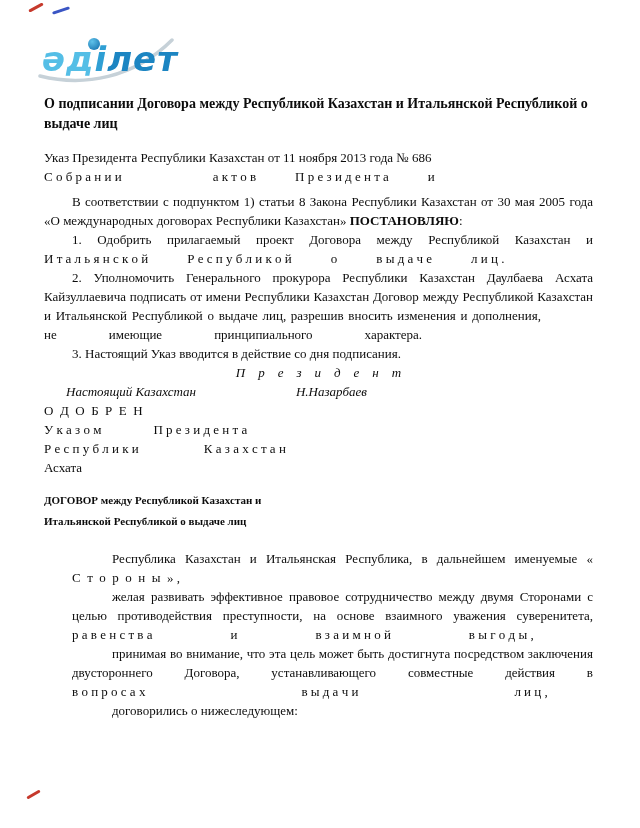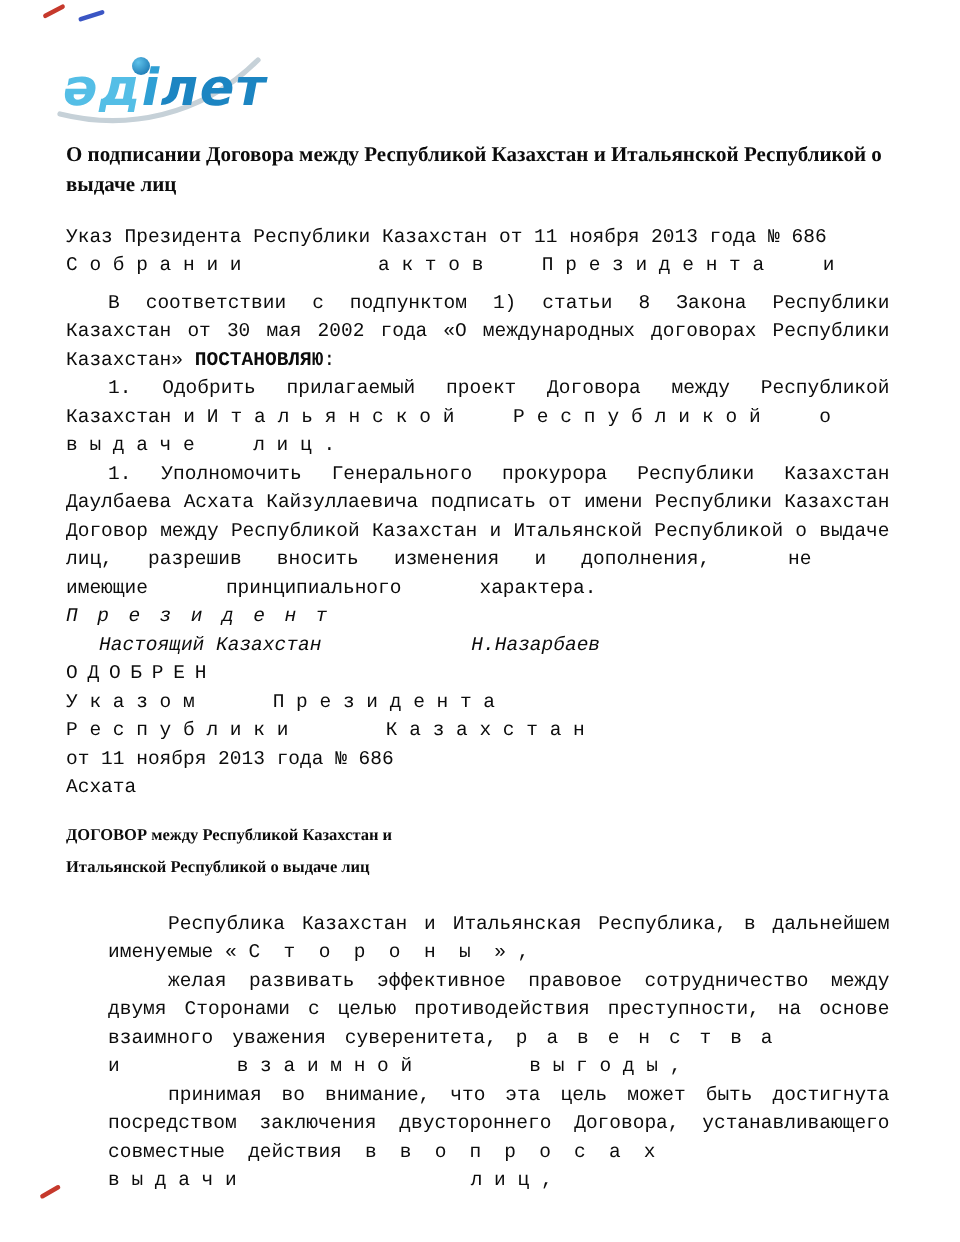--- a/index.html
+++ b/index.html
@@ -30,30 +30,30 @@
   }
   .logo .swoosh{position:absolute;left:-4px;top:0;}
   .logo .t1{color:#54bee6;position:relative;}
   .logo .t2{color:#2f9fd4;position:relative;}
   .logo .t3{color:#1c85c2;position:relative;}
   .logo .orb{
     position:absolute;left:46px;top:4px;width:12px;height:12px;border-radius:50%;
     background:radial-gradient(circle at 35% 30%,#5fc2ea,#0e69a8);
   }
 
-  .ln,.para{margin:0;font-family:Liberation Mono, monospace;}
+  .ln,.para{margin:0;}
   .doc-title{
     font-size:14px;line-height:20px;font-weight:bold;
     margin:8px 0 14px 0;
   }
   .para{text-align:justify;}
   .ind1{text-indent:28px;}
   .ind2{text-indent:40px;margin-left:28px;}
   .pre-gap{margin-top:6px;}
-  .right{text-align:left;}
+  .right{text-align:center;}
   .italic{font-style:italic;}
   .sig-left{padding-left:22px;}
   .sig-name{margin-left:100px;}
   .treaty-title{
     font-size:11px;line-height:21px;font-weight:bold;
     margin:13px 0 17px 0;
   }
   .treaty-title span{display:block;}
 </style>
 </head>
@@ -74,38 +74,39 @@
   </div>
 
   <h1 class="doc-title">О подписании Договора между Республикой Казахстан и Итальянской Республикой о выдаче лиц</h1>
 
   <p class="ln">Указ Президента Республики Казахстан от 11 ноября 2013 года № 686</p>
 
   <div>
     <div class="ln">С о б р а н и и       а к т о в   П р е з и д е н т а   и</div>
   </div>
 
-  <p class="para ind1 pre-gap"><span>В соответствии с подпунктом 1) статьи 8 Закона Республики Казахстан от 30 мая 2002 года «О международных договорах Республики Казахстан» </span><b>ПОСТАНОВЛЯЮ</b><span>:</span></p>
+  <p class="para ind1 pre-gap"><span>В соответствии с подпунктом 1) статьи 8 Закона Республики Казахстан от 30 мая 2005 года «О международных договорах Республики Казахстан» </span><b>ПОСТАНОВЛЯЮ</b><span>:</span></p>
 
   <p class="para ind1">1. Одобрить прилагаемый проект Договора между Республикой Казахстан и И&nbsp;т&nbsp;а&nbsp;л&nbsp;ь&nbsp;я&nbsp;н&nbsp;с&nbsp;к&nbsp;о&nbsp;й   Р&nbsp;е&nbsp;с&nbsp;п&nbsp;у&nbsp;б&nbsp;л&nbsp;и&nbsp;к&nbsp;о&nbsp;й   о   в&nbsp;ы&nbsp;д&nbsp;а&nbsp;ч&nbsp;е   л&nbsp;и&nbsp;ц&nbsp;.</p>
-  <p class="para ind1">1. Уполномочить Генерального прокурора Республики Казахстан Даулбаева Асхата Кайзуллаевича подписать от имени Республики Казахстан Договор между Республикой Казахстан и Итальянской Республикой о выдаче лиц, разрешив вносить изменения и дополнения,    не    имеющие    принципиального    характера.</p>
+  <p class="para ind1">2. Уполномочить Генерального прокурора Республики Казахстан Даулбаева Асхата Кайзуллаевича подписать от имени Республики Казахстан Договор между Республикой Казахстан и Итальянской Республикой о выдаче лиц, разрешив вносить изменения и дополнения,    не    имеющие    принципиального    характера.</p>
+  <p class="para ind1">3. Настоящий Указ вводится в действие со дня подписания.</p>
 
   <p class="ln right italic">П р е з и д е н т</p>
   <p class="ln italic"><span class="sig-left">Настоящий Казахстан</span><span class="sig-name">Н.Назарбаев</span></p>
 
   <div>
     <div class="ln">О Д О Б Р Е Н</div>
     <div class="ln">У к а з о м    П р е з и д е н т а</div>
     <div class="ln">Р е с п у б л и к и     К а з а х с т а н</div>
-    <div class="ln">от 11 ноября 2013 года № 686</div>
     <div class="ln">Асхата</div>
   </div>
 
   <h2 class="treaty-title">
     <span>ДОГОВОР между Республикой Казахстан и</span>
     <span>Итальянской Республикой о выдаче лиц</span>
   </h2>
 
   <p class="para ind2">Республика Казахстан и Итальянская Республика, в дальнейшем именуемые « С&nbsp;&nbsp;т&nbsp;&nbsp;о&nbsp;&nbsp;р&nbsp;&nbsp;о&nbsp;&nbsp;н&nbsp;&nbsp;ы&nbsp;&nbsp;»&nbsp;,</p>
   <p class="para ind2">желая развивать эффективное правовое сотрудничество между двумя Сторонами с целью противодействия преступности, на основе взаимного уважения суверенитета, р&nbsp;а&nbsp;в&nbsp;е&nbsp;н&nbsp;с&nbsp;т&nbsp;в&nbsp;а      и      в&nbsp;з&nbsp;а&nbsp;и&nbsp;м&nbsp;н&nbsp;о&nbsp;й      в&nbsp;ы&nbsp;г&nbsp;о&nbsp;д&nbsp;ы&nbsp;,</p>
   <p class="para ind2">принимая во внимание, что эта цель может быть достигнута посредством заключения двустороннего Договора, устанавливающего совместные действия в в&nbsp;о&nbsp;п&nbsp;р&nbsp;о&nbsp;с&nbsp;а&nbsp;х            в&nbsp;ы&nbsp;д&nbsp;а&nbsp;ч&nbsp;и            л&nbsp;и&nbsp;ц&nbsp;,</p>
+  <p class="para ind2">договорились о нижеследующем:</p>
 
 </div>
 
 </body></html>

